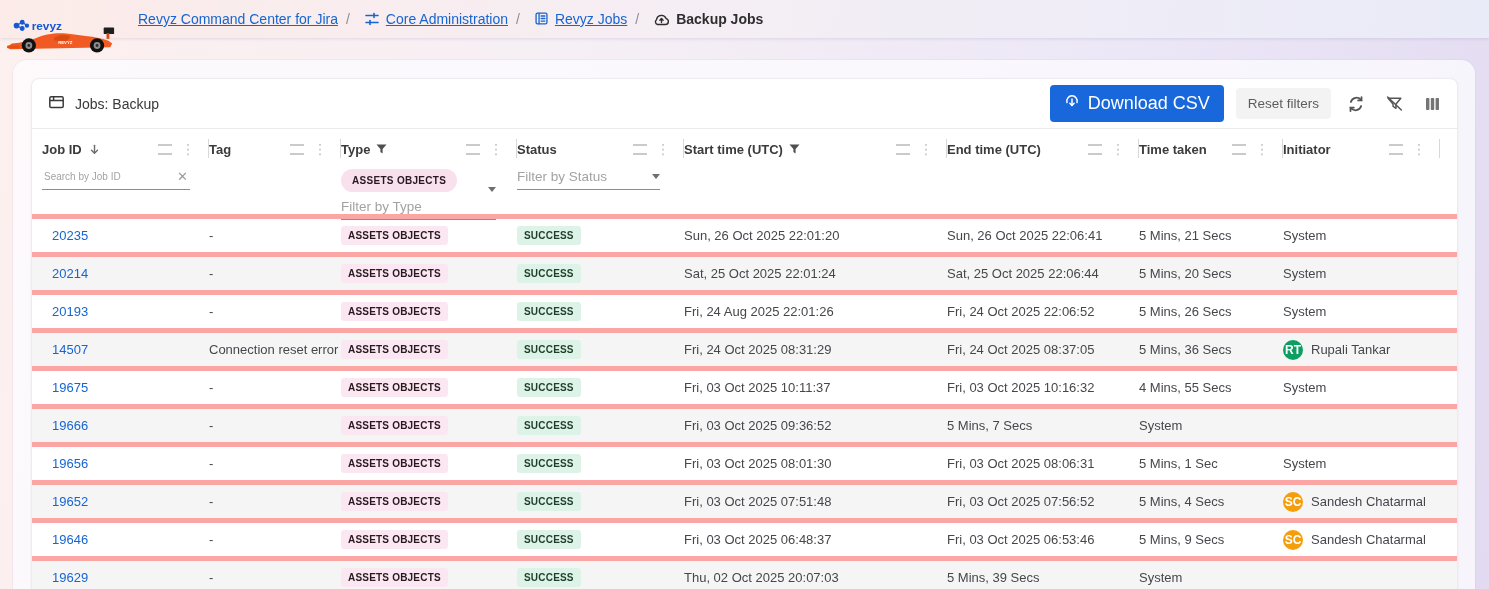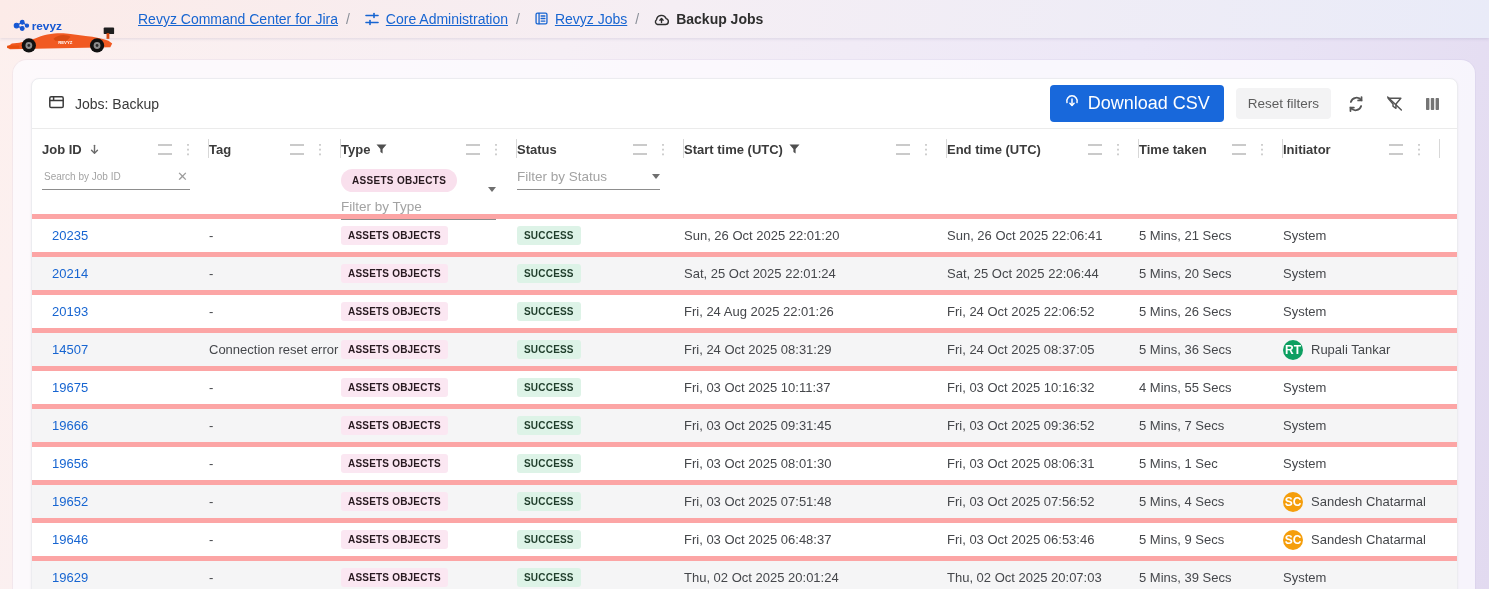--- a/index.html
+++ b/index.html
@@ -380,21 +380,20 @@
       <span>System</span>
     </div>
     <div class="cell"></div>
   </div>
 
   <div class="grid row alt">
     <div class="cell cell-jobid"><a class="job-link">19666</a></div>
     <div class="cell">-</div>
     <div class="cell"><span class="chip chip-type">ASSETS OBJECTS</span></div>
     <div class="cell"><span class="chip chip-success">SUCCESS</span></div>
-    <div class="cell">Fri, 03 Oct 2025 09:31:45</div>
     <div class="cell">Fri, 03 Oct 2025 09:36:52</div>
     <div class="cell">5 Mins, 7 Secs</div>
     <div class="cell cell-initiator">
 
       <span>System</span>
     </div>
     <div class="cell"></div>
   </div>
 
   <div class="grid row">
@@ -440,21 +439,20 @@
       <span>Sandesh Chatarmal</span>
     </div>
     <div class="cell"></div>
   </div>
 
   <div class="grid row alt">
     <div class="cell cell-jobid"><a class="job-link">19629</a></div>
     <div class="cell">-</div>
     <div class="cell"><span class="chip chip-type">ASSETS OBJECTS</span></div>
     <div class="cell"><span class="chip chip-success">SUCCESS</span></div>
-    <div class="cell">Thu, 02 Oct 2025 20:01:24</div>
     <div class="cell">Thu, 02 Oct 2025 20:07:03</div>
     <div class="cell">5 Mins, 39 Secs</div>
     <div class="cell cell-initiator">
 
       <span>System</span>
     </div>
     <div class="cell"></div>
   </div>
 </div>
 

